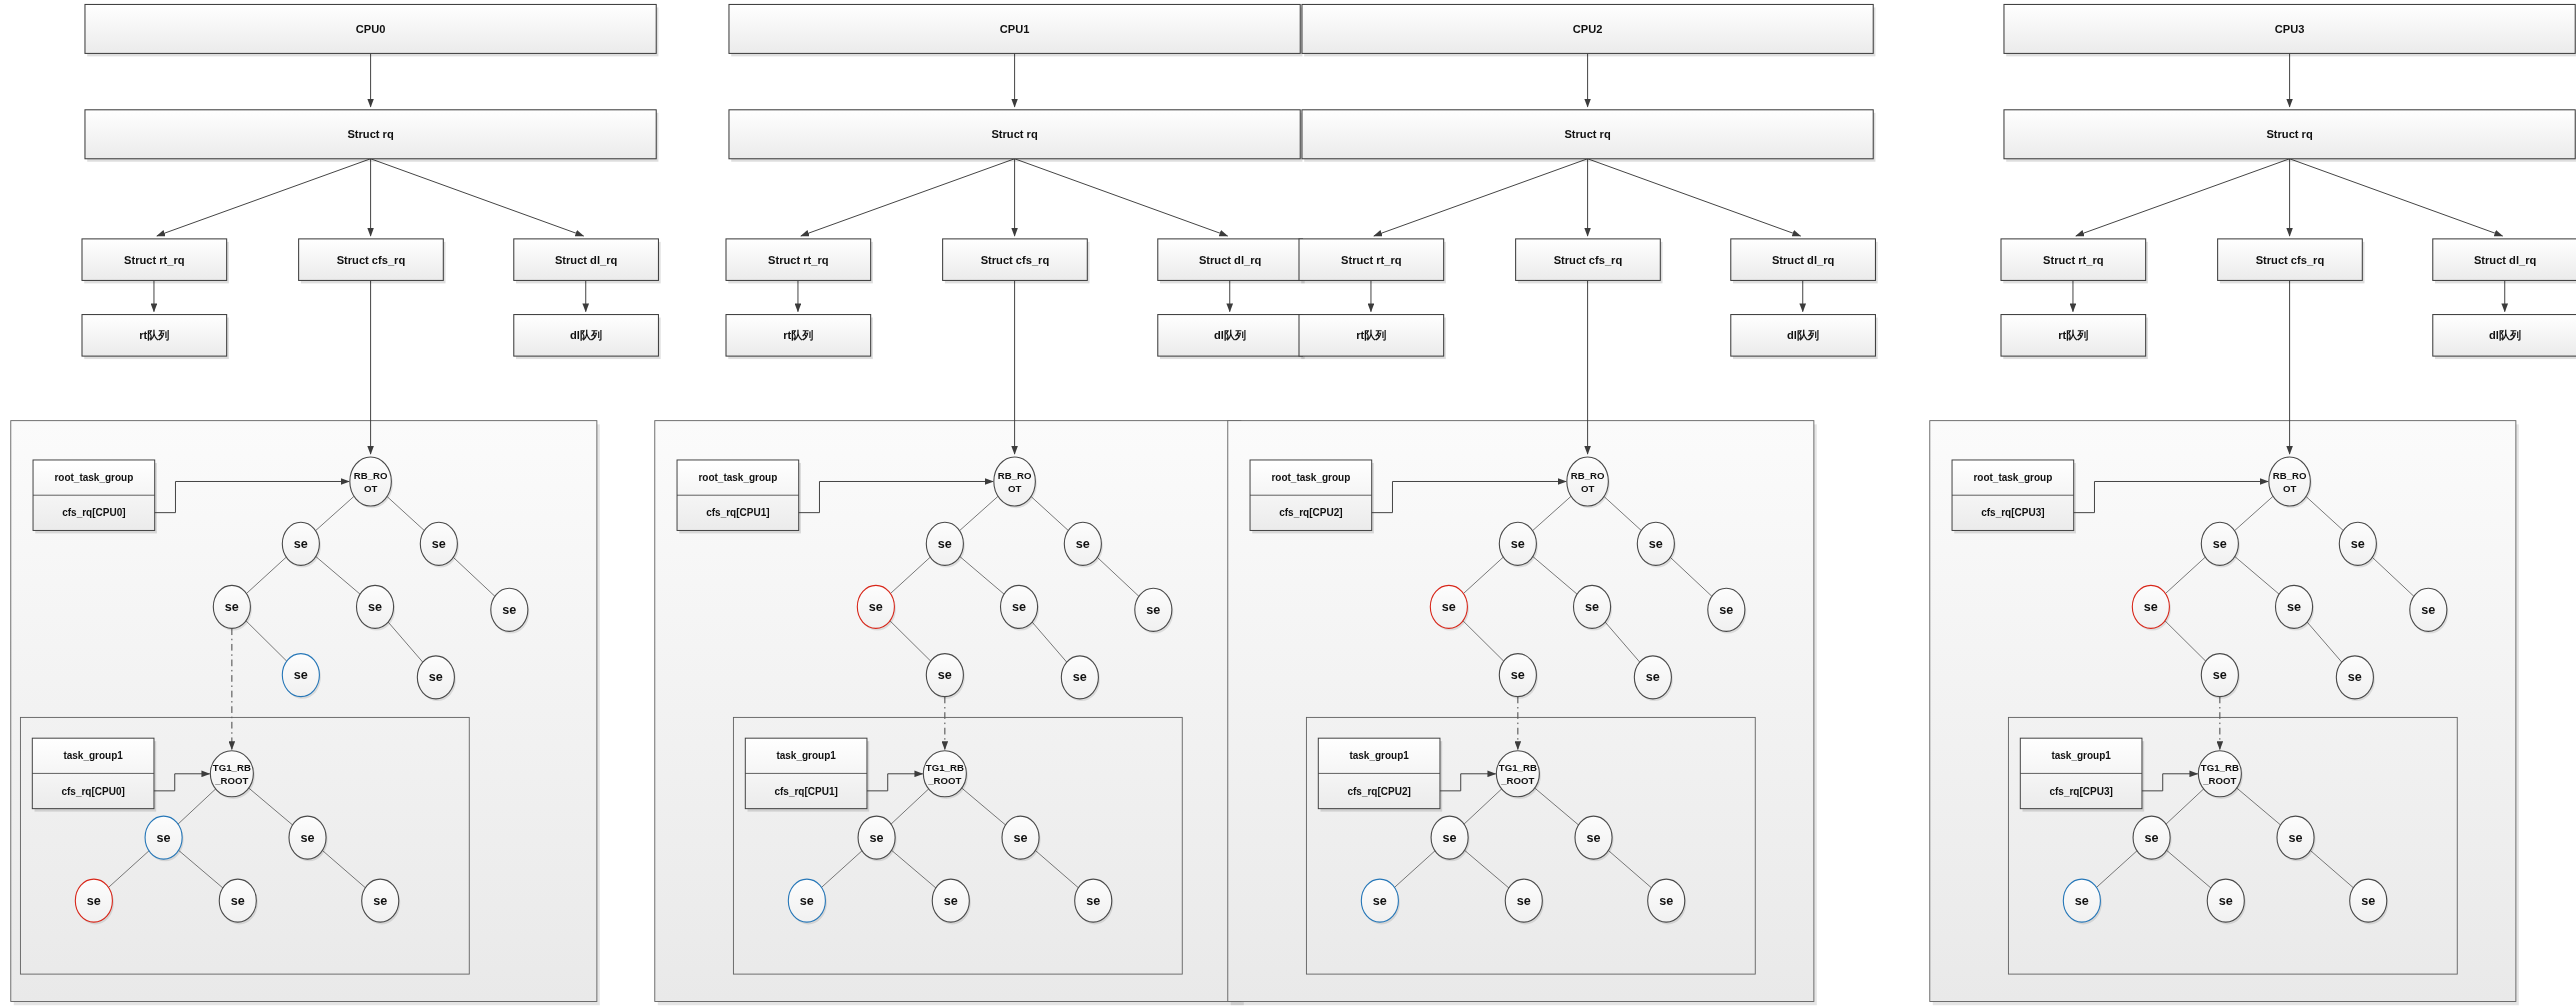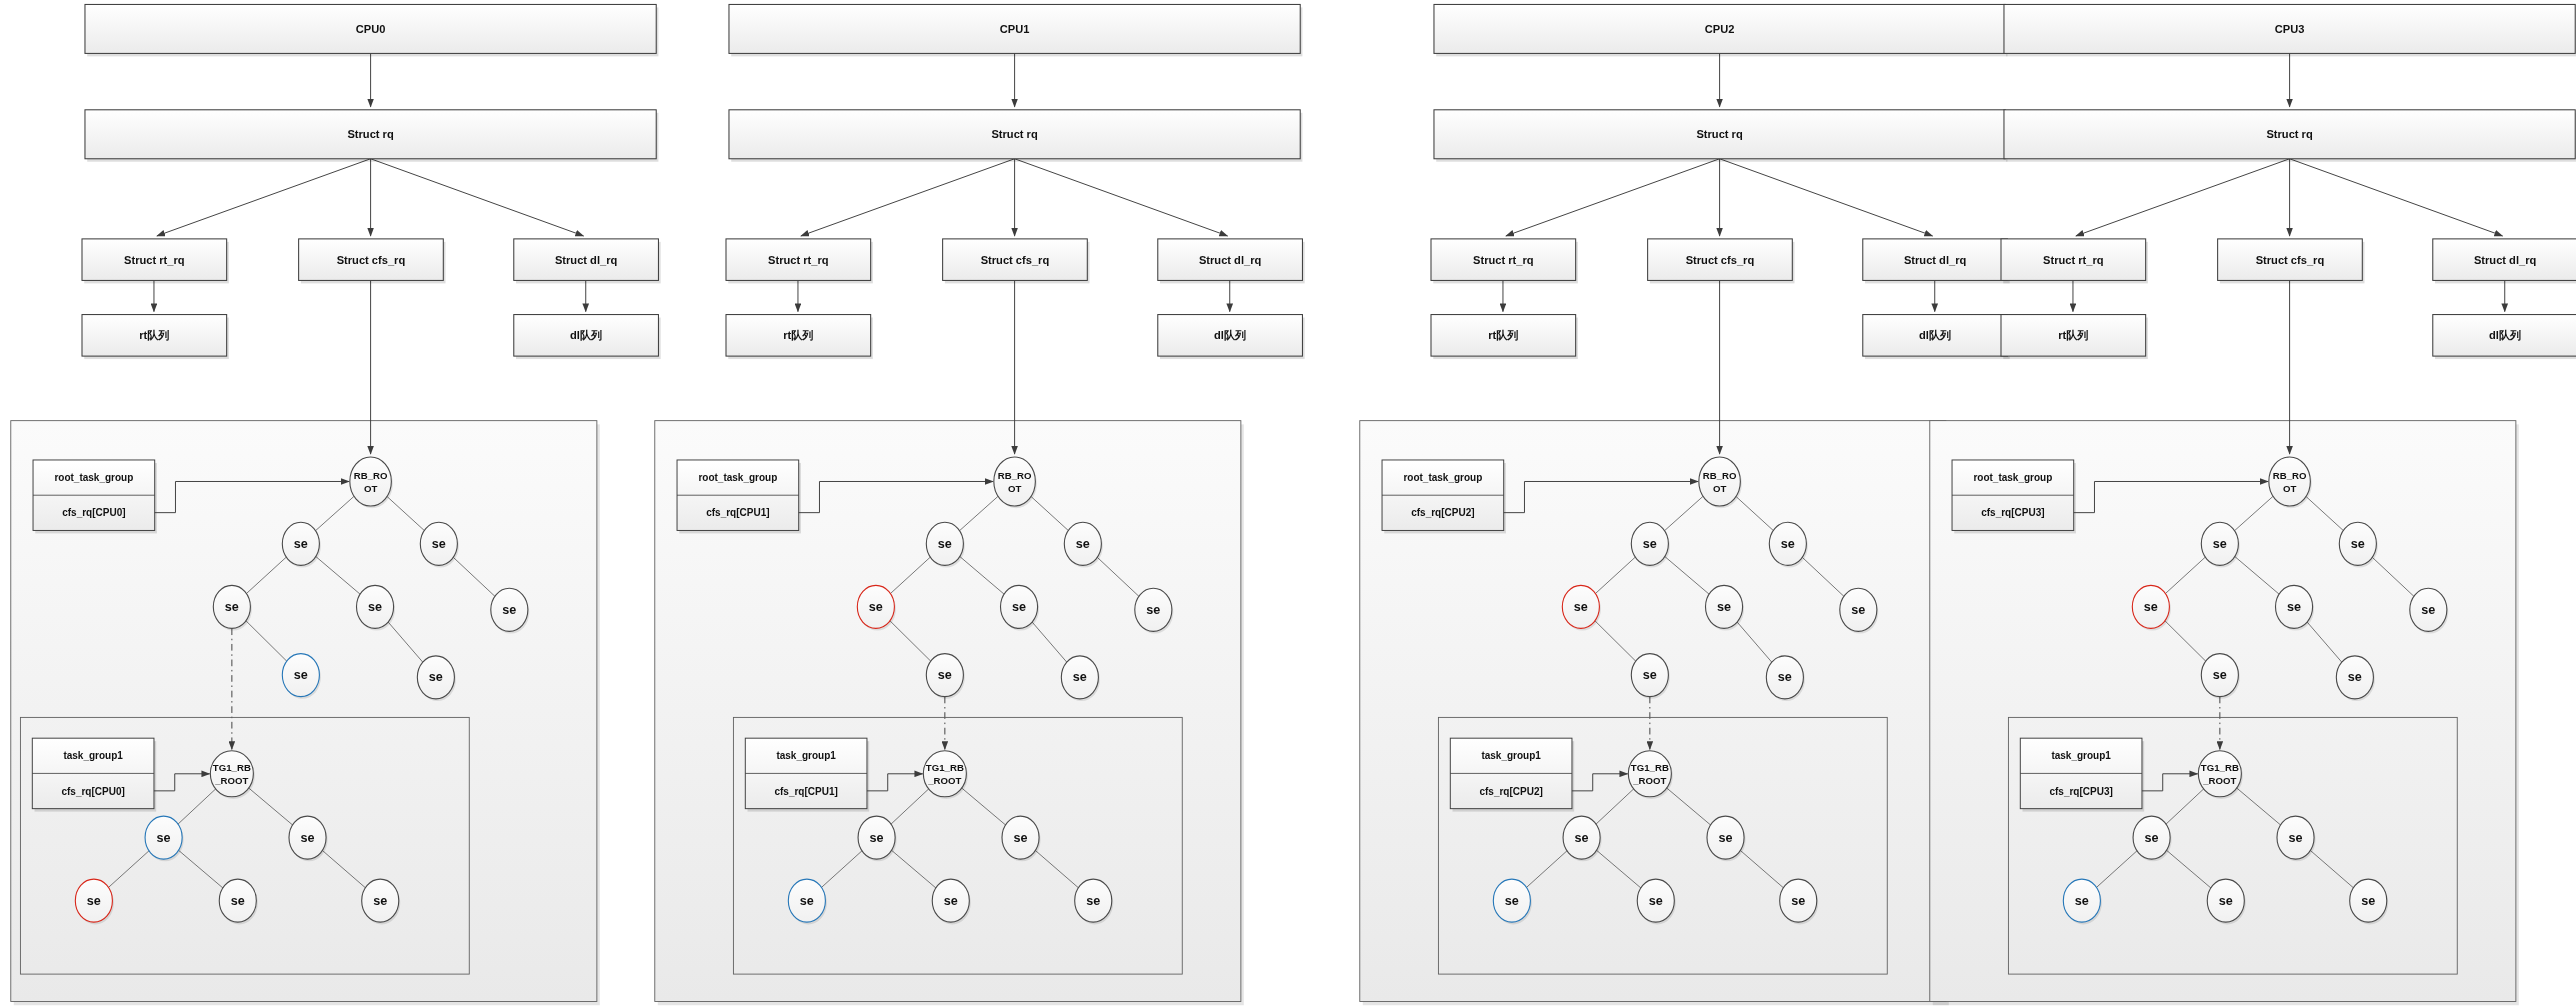--- a/index.html
+++ b/index.html
@@ -248,21 +248,21 @@
         <ellipse cx="215" cy="1214" rx="25" ry="29" fill="url(#nodeg1)" stroke="#2677b8" stroke-width="1.5"></ellipse>
         <text x="215" y="1214" font-size="17" text-anchor="middle" dominant-baseline="central" fill="#2677b8">se</text>
         <ellipse cx="411" cy="1217" rx="25" ry="29" fill="rgba(0,0,0,0.10)"></ellipse>
         <ellipse cx="409" cy="1214" rx="25" ry="29" fill="url(#nodeg1)" stroke="#4a4a4a" stroke-width="1.5"></ellipse>
         <text x="409" y="1214" font-size="17" text-anchor="middle" dominant-baseline="central" fill="#111111">se</text>
         <ellipse cx="603" cy="1217" rx="25" ry="29" fill="rgba(0,0,0,0.10)"></ellipse>
         <ellipse cx="601" cy="1214" rx="25" ry="29" fill="url(#nodeg1)" stroke="#4a4a4a" stroke-width="1.5"></ellipse>
         <text x="601" y="1214" font-size="17" text-anchor="middle" dominant-baseline="central" fill="#111111">se</text>
       </svg>
     </div>
-    <div class="panel" style="left: 1352px;">
+    <div class="panel" style="left: 1220px;">
       <svg width="661" height="1006" viewBox="0 0 890 1356">
         <defs>
           <linearGradient id="boxg2" x1="0" y1="0" x2="0" y2="1">
             <stop offset="0" stop-color="#ffffff"></stop>
             <stop offset="1" stop-color="#ebebeb"></stop>
           </linearGradient>
           <linearGradient id="nodeg2" x1="0" y1="0" x2="0" y2="1">
             <stop offset="0" stop-color="#fdfdfd"></stop>
             <stop offset="1" stop-color="#f0f0f0"></stop>
           </linearGradient>

